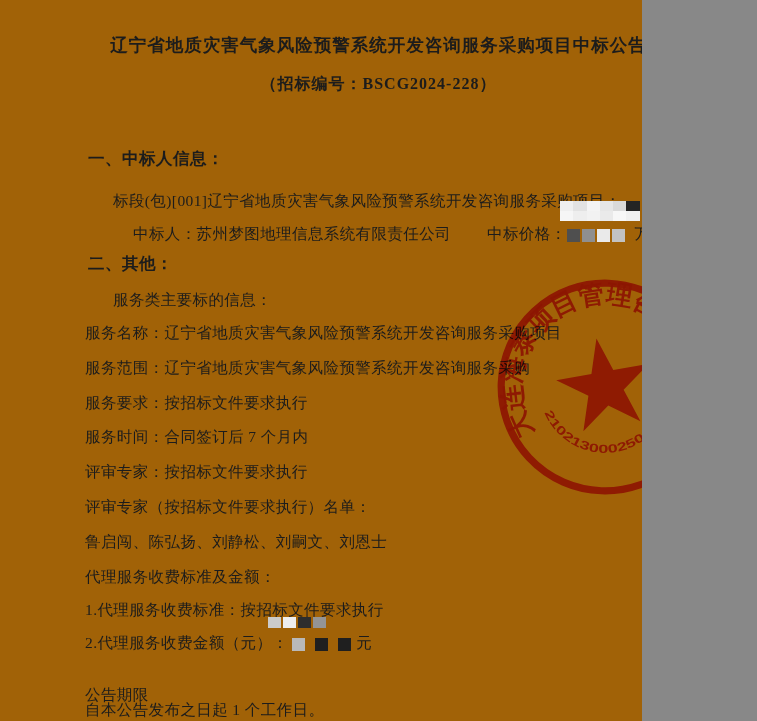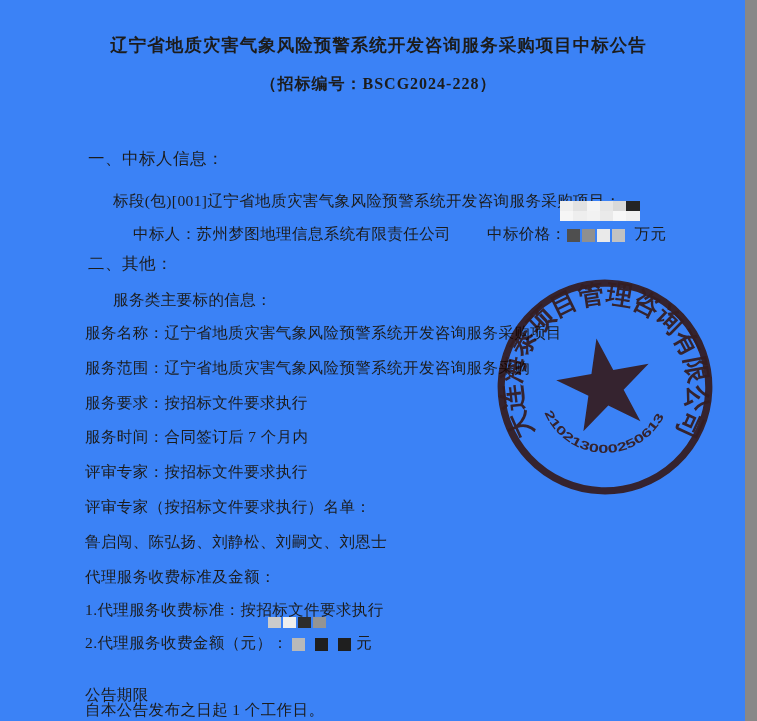--- a/index.html
+++ b/index.html
@@ -1,28 +1,28 @@
 <!DOCTYPE html>
 <html><head>
 <meta charset="utf-8">
 <style>
   html,body{margin:0;padding:0;background:#888;}
   #page{
     position:relative;
-    width:745px;height:721px;
-    background:#3b82f6;
+    width:642px;height:721px;
+    background:#a16207;
     font-family:"Liberation Serif","DejaVu Serif",serif;
     color:#1c1c1c;
     overflow:hidden;
   }
   .abs{position:absolute;white-space:nowrap;}
   .center{left:0;width:757px;text-align:center;}
   .title{font-size:17.5px;font-weight:bold;letter-spacing:1px;}
   .subtitle{font-size:16px;font-weight:bold;letter-spacing:1px;}
-  .sec-head{font-size:16.5px;font-weight:normal;letter-spacing:0.5px;}
+  .sec-head{font-size:16.5px;font-weight:bold;letter-spacing:0.5px;}
   .body-line{font-size:15.5px;letter-spacing:0.4px;}
   .mosaic{display:inline-flex;align-items:center;column-gap:2px;vertical-align:middle;}
   .mosaic.wrap{flex-wrap:wrap;width:80px;column-gap:0;row-gap:0;}
   .mcell{width:13px;height:13px;display:inline-block;}
   .mosaic.wrap .mcell{width:13.3px;height:10px;}
   .mcell.gap{background:transparent !important;width:6px;}
   .mosaic.strip .mcell{height:11px;column-gap:1px;}
   .unit{margin-left:10px;}
   #seal{
     position:absolute;left:486px;top:276px;width:238px;height:222px;

